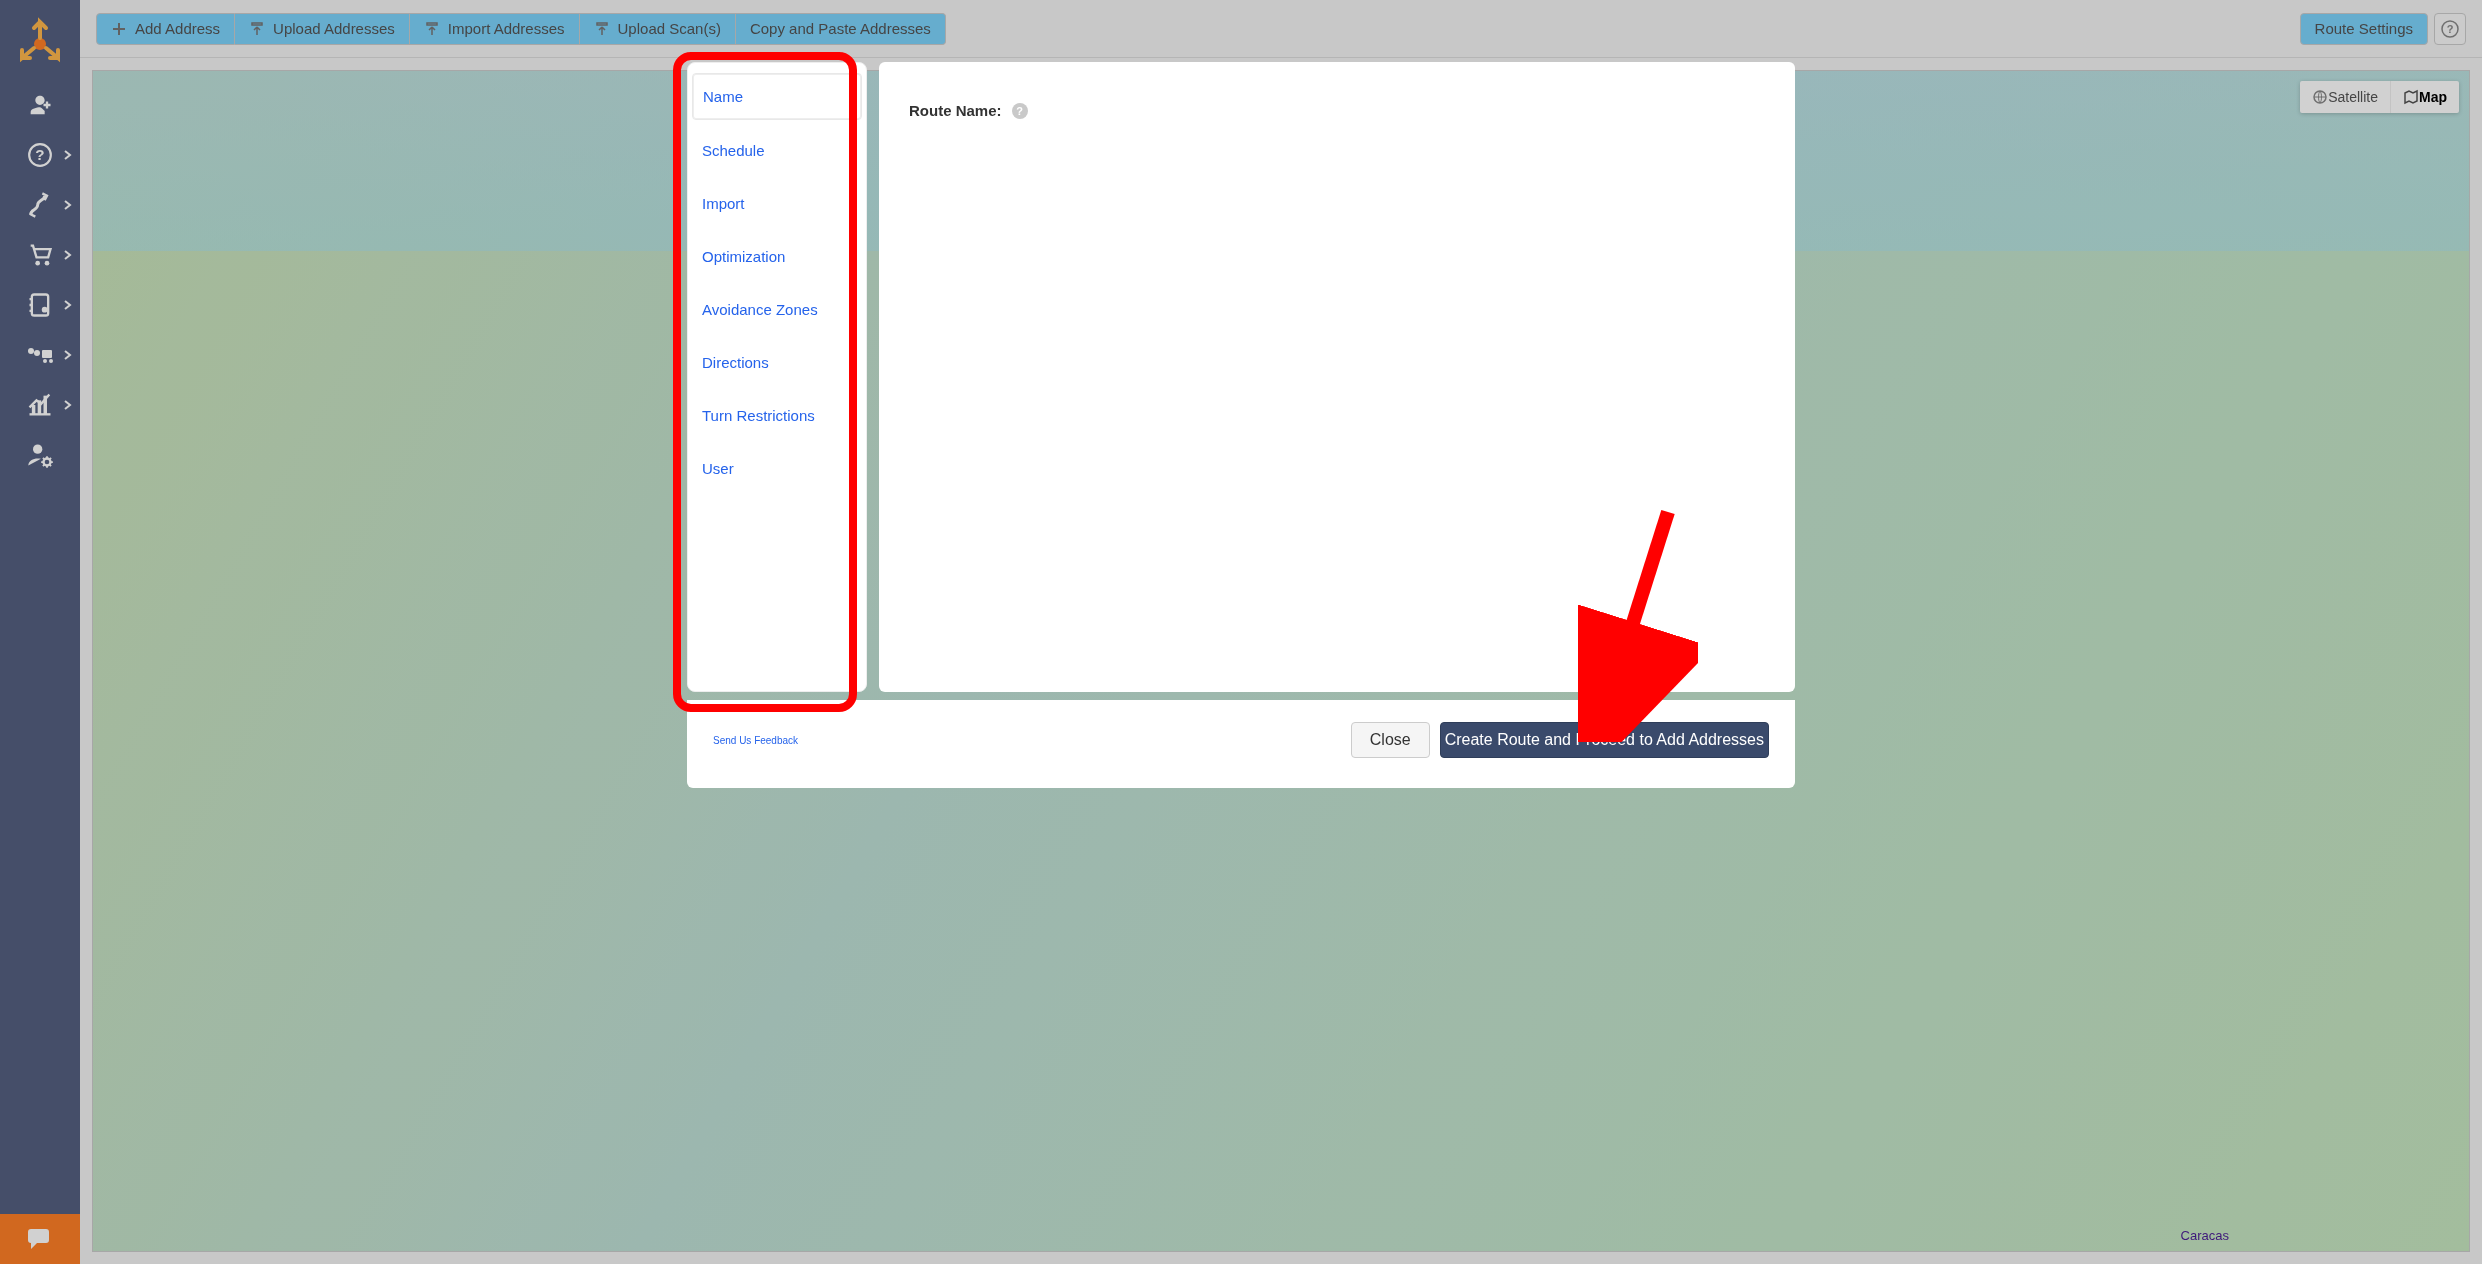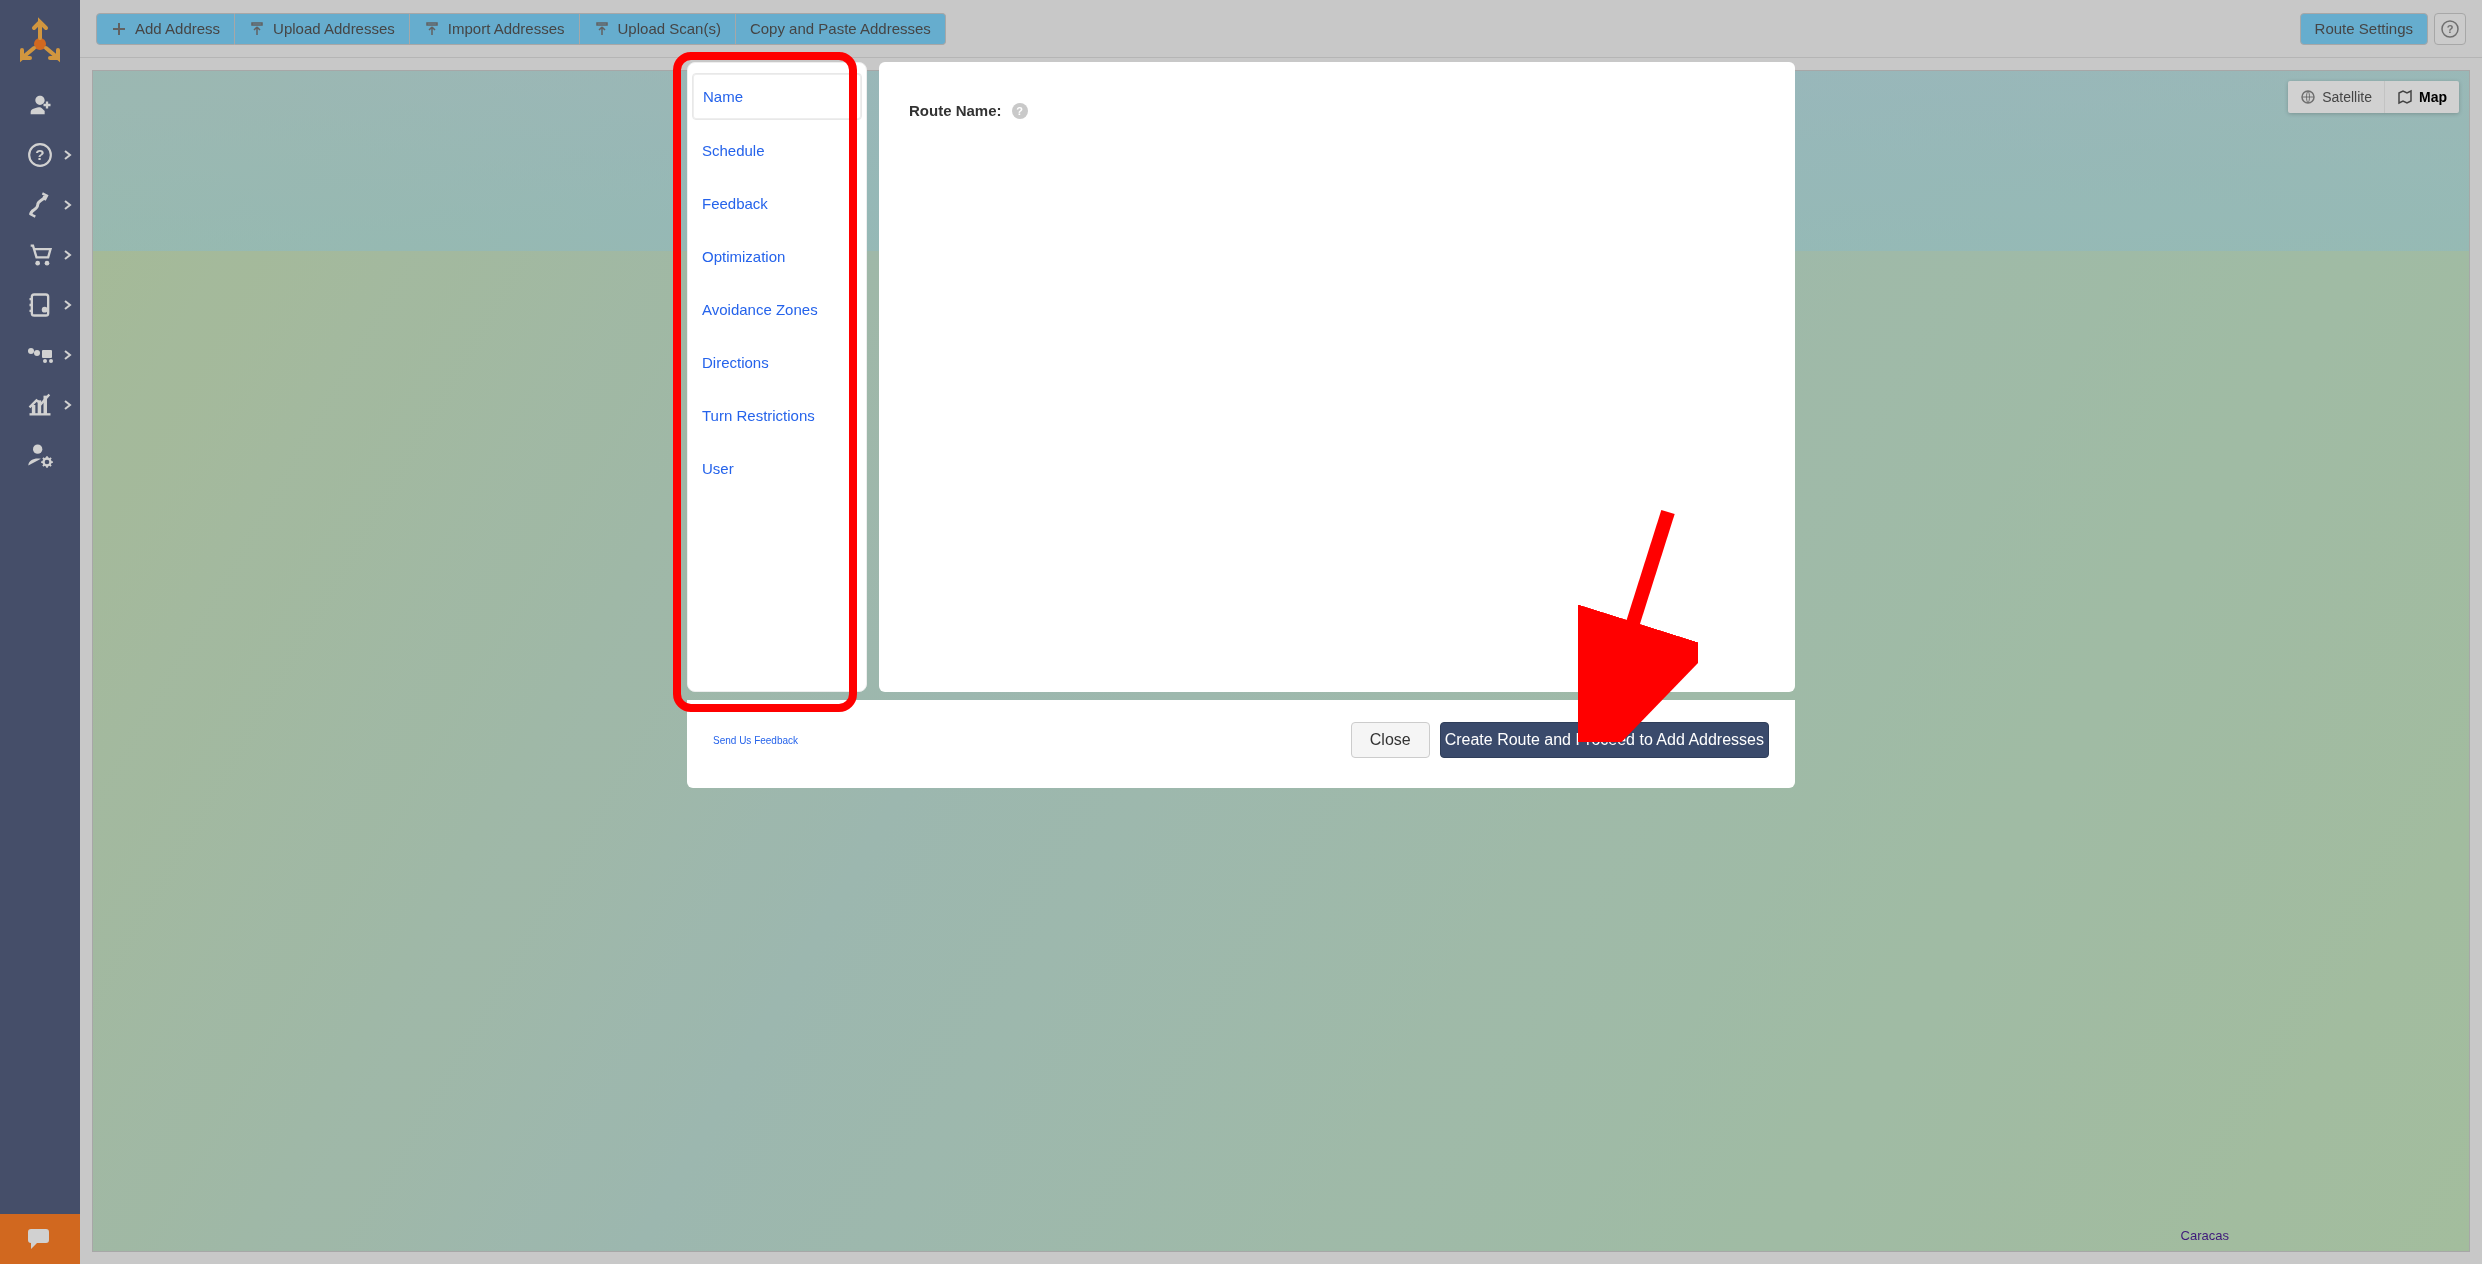--- a/index.html
+++ b/index.html
@@ -60,21 +60,21 @@
     flex: 1; position: relative; margin: 12px; border: 1px solid #ccc; background: #e4ecdb;
     overflow: hidden;
   }
   .map-wrap .gradient-land { position:absolute; inset:0; background: linear-gradient(120deg,#cbe3b7 0%, #bfe0d6 40%, #c7e7c0 100%); }
   .map-wrap .ocean-top { position:absolute; left:0; right:0; top:0; height:180px; background: linear-gradient(#b6dff0,#aee2ea); opacity:0.6;}
   .map-type-toggle {
     position: absolute; right: 10px; top: 10px; display: flex; background: #fff;
     border-radius: 2px; box-shadow: 0 1px 4px rgba(0,0,0,.2); overflow: hidden;
   }
   .map-type-toggle .tog {
-    padding: 8px 12px; font-size: 14px; color: #555; display: flex; align-items: center; gap: 6px; cursor: pointer;
+    padding: 8px 12px; font-size: 14px; color: #555; display: flex; align-items: center; cursor: pointer;
   }
   .map-type-toggle .tog.active { font-weight: bold; color: #000; }
   .map-type-toggle .tog + .tog { border-left: 1px solid #eee; }
   .map-label { position:absolute; left:35%; top:160px; color:#666; font-size:14px; }
   .map-label2 { position:absolute; right:240px; bottom:8px; color:#4c1d95; font-size:13px; }
 
   
   .dim {
     position: fixed; inset: 0; background: rgba(0,0,0,.18); z-index: 40;
   }
@@ -308,21 +308,21 @@
   </div>
 </div>
 
 <div class="dim"></div>
 
 <div class="modal">
   <div class="modal-body-row">
     <div class="settings-tabs" id="settings-tabs">
         <div class="tab active">Name</div>
         <div class="tab">Schedule</div>
-        <div class="tab">Feedback</div>
+        <div class="tab">Import</div>
         <div class="tab">Optimization</div>
         <div class="tab">Avoidance Zones</div>
         <div class="tab">Directions</div>
         <div class="tab">Turn Restrictions</div>
         <div class="tab">User</div>
       </div>
     <div class="settings-content">
       <div class="form-row">
         <span class="form-label">Route Name:</span>
         <span class="help-icon">?</span>

